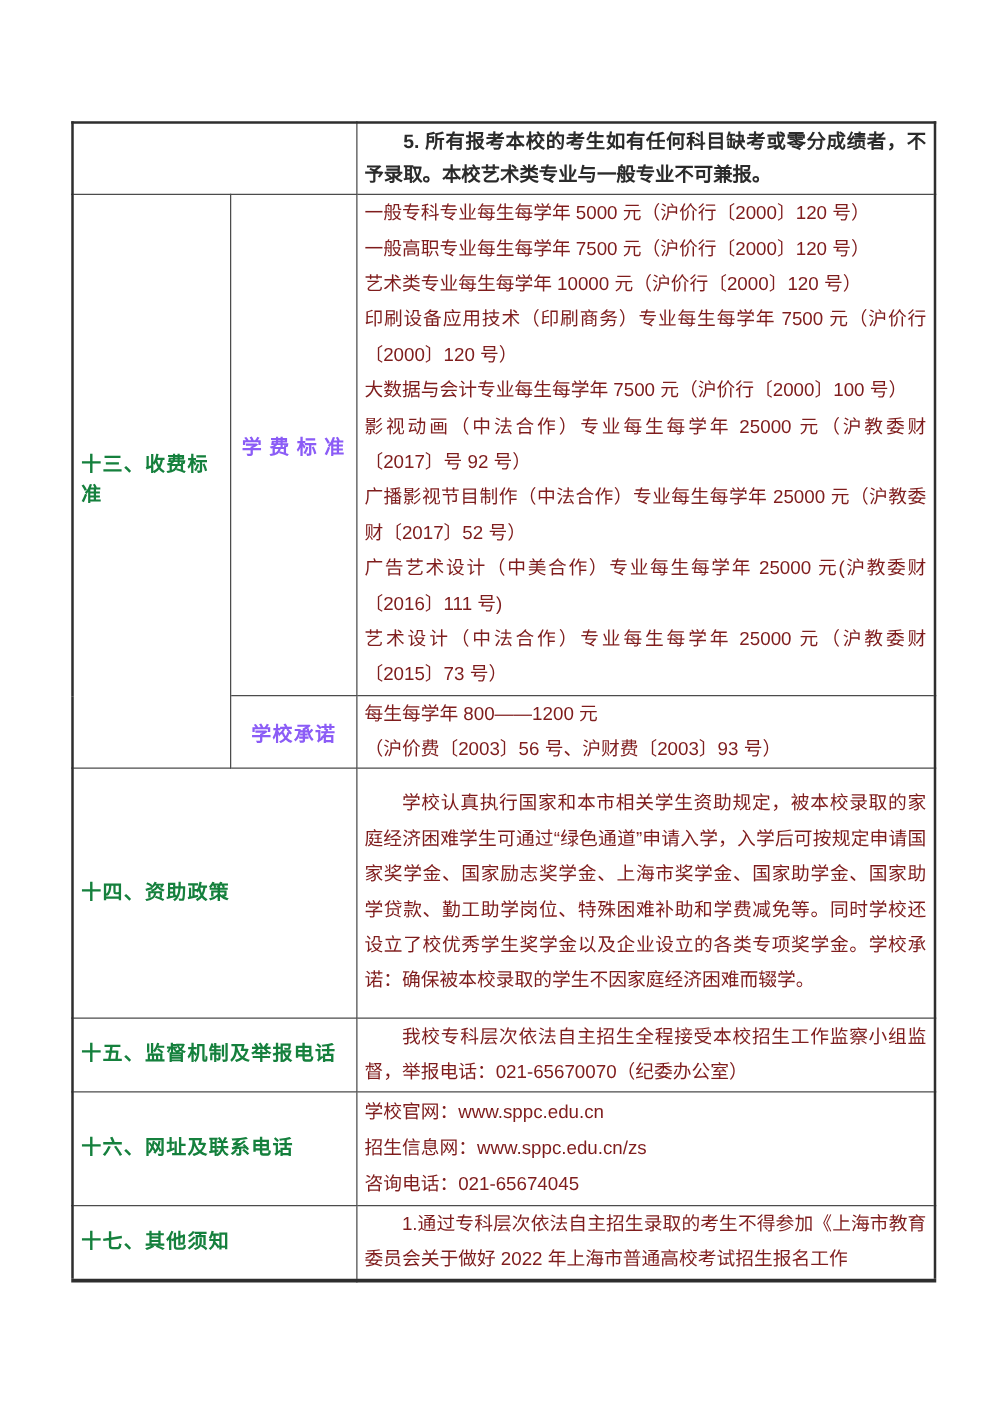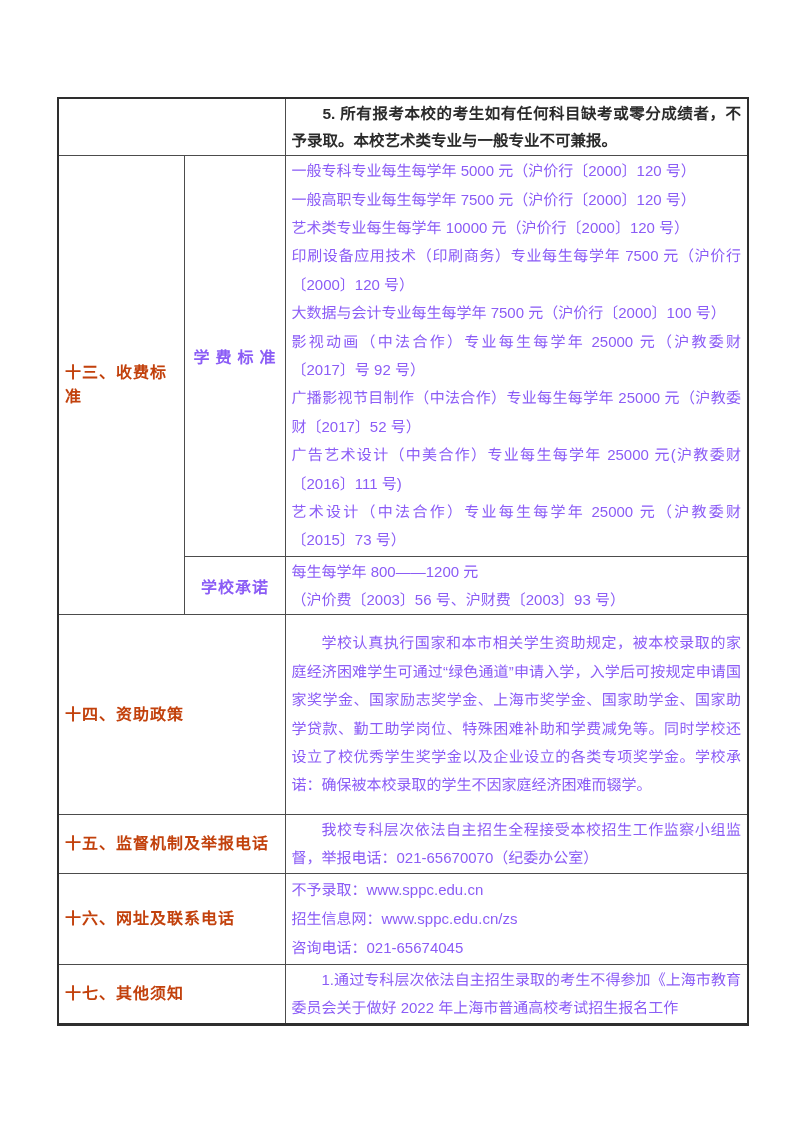--- a/index.html
+++ b/index.html
@@ -40,40 +40,40 @@
   tr.r-tuition > td { height: 398px; }
   tr.r-accom   > td { height: 54px;  }
   tr.r-aid     > td { height: 197px; }
   tr.r-superv  > td { height: 54px;  }
   tr.r-contact > td { height: 86px;  }
   tr.r-other   > td { height: 55px;  }
 
   .label-cell {
     font-size: 16px;
     font-weight: bold;
-    color: #c2410c;
+    color: #15803d;
     padding: 0 4px 0 6px;
     letter-spacing: 1px;
     line-height: 24px;
   }
   .sub-label-cell {
     text-align: center;
     font-size: 16px;
     font-weight: bold;
     color: #8b5cf6;
     padding: 0 2px;
   }
   .ls-wide  { letter-spacing: 6px; text-indent: 6px; }
   .ls-small { letter-spacing: 1px; text-indent: 1px; }
 
   .content-cell {
     padding: 1px 6px;
     font-size: 15px;
     line-height: 28.4px;
-    color: #8b5cf6;
+    color: #7f1d1d;
     text-align: justify;
   }
   .content-cell p { margin: 0; }
   .indent { text-indent: 2em; }
 
   .note-cell {
     font-weight: bold;
     color: #2b2b2b;
     font-size: 15.5px;
     line-height: 27px;
@@ -135,21 +135,21 @@
     <tr class="r-superv">
       <td colspan="2" class="label-cell">十五、监督机制及举报电话</td>
       <td class="content-cell superv-cell">
         <p class="indent">我校专科层次依法自主招生全程接受本校招生工作监察小组监督，举报电话：021-65670070（纪委办公室）</p>
       </td>
     </tr>
 
     <tr class="r-contact">
       <td colspan="2" class="label-cell">十六、网址及联系电话</td>
       <td class="content-cell contact-cell">
-        <p>不予录取：www.sppc.edu.cn</p>
+        <p>学校官网：www.sppc.edu.cn</p>
         <p>招生信息网：www.sppc.edu.cn/zs</p>
         <p>咨询电话：021-65674045</p>
       </td>
     </tr>
 
     <tr class="r-other">
       <td colspan="2" class="label-cell">十七、其他须知</td>
       <td class="content-cell">
         <p class="indent">1.通过专科层次依法自主招生录取的考生不得参加《上海市教育委员会关于做好 2022 年上海市普通高校考试招生报名工作</p>
       </td>

